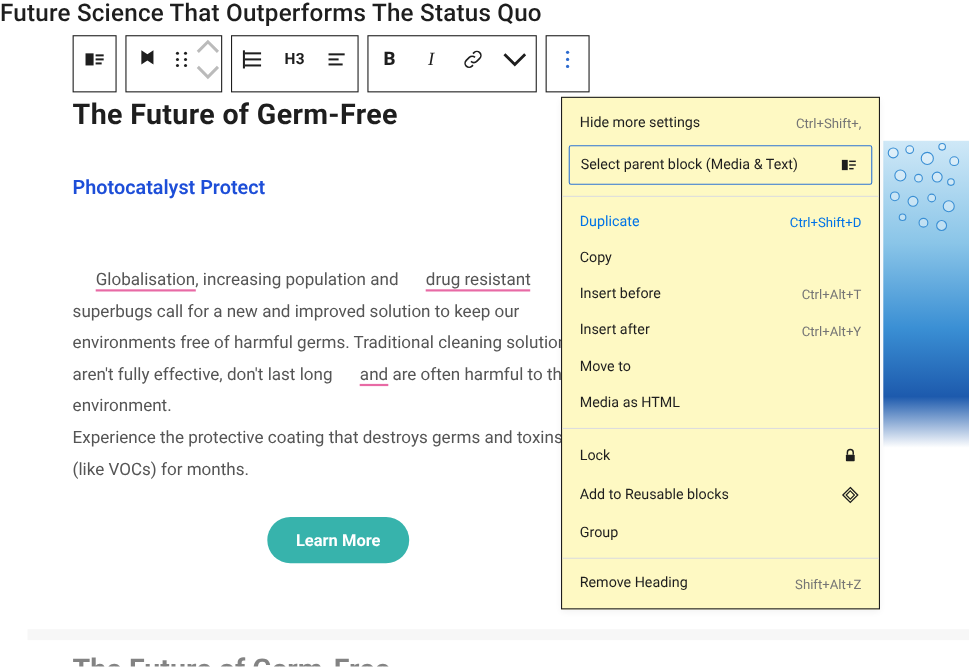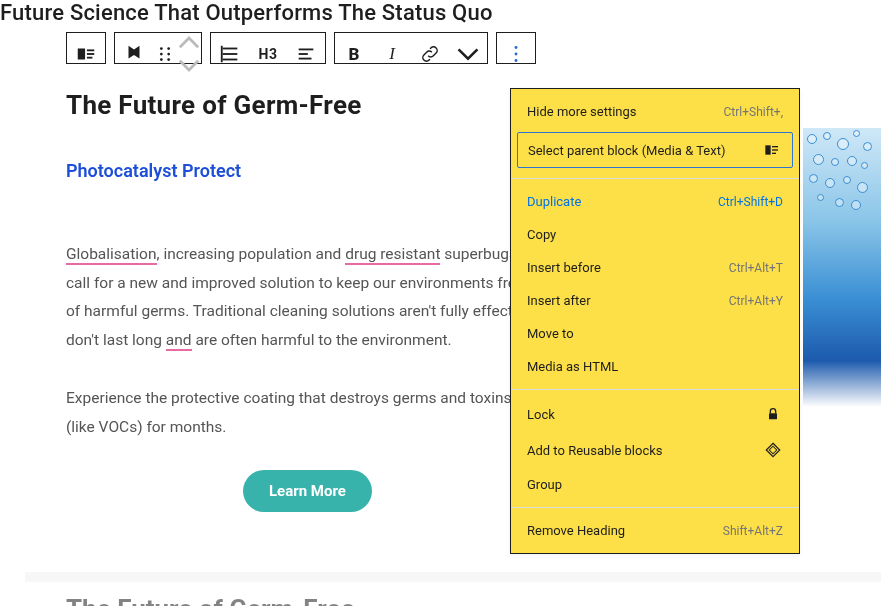--- a/index.html
+++ b/index.html
@@ -1,37 +1,37 @@
 <!DOCTYPE html>
 <html><head>
 <meta charset="utf-8">
 <style>
   * { box-sizing: border-box; margin: 0; padding: 0; }
   body { font-family: -apple-system, BlinkMacSystemFont, "Segoe UI", Roboto, sans-serif; background: #fff; width: 881px; height: 606px; overflow: hidden; position: relative; }
   .page-title { position: absolute; top: 0; left: 0; right: 0; text-align: left; font-size: 22px; font-weight: 500; color: #1e1e1e; letter-spacing: 0.2px; }
   .content-block { position: absolute; left: 25px; top: 56px; right: 0; background: #fff; }
   .toolbar { position: absolute; left: 66px; top: 32px; display: flex; background: #fff; z-index: 5; }
-  .tb-group { display: flex; border: 1px solid #1e1e1e; height: 32px; }
+  .tb-group { display: flex; border: 1px solid #1e1e1e; height: 52px; }
   .tb-group + .tb-group { margin-left: 8px; border-left: 1px solid #1e1e1e; }
   .tb-btn { width: 38px; height: 42px; display: flex; align-items: center; justify-content: center; color: #1e1e1e; cursor: pointer; }
   .tb-btn svg { width: 22px; height: 22px; }
   .tb-btn.narrow { width: 24px; }
   .tb-h3 { font-weight: 700; font-size: 14px; letter-spacing: 0.5px; }
   .tb-b { font-weight: 800; font-size: 17px; }
   .tb-i { font-style: italic; font-family: Georgia, serif; font-size: 17px; }
   .heading1 { position: absolute; left: 66px; top: 90px; font-size: 26px; font-weight: 700; color: #1e1e1e; letter-spacing: 0.3px; }
   .heading2 { position: absolute; left: 66px; top: 160px; font-size: 18px; font-weight: 600; color: #1d4ed8; }
   .para { position: absolute; left: 66px; width: 470px; color: #555; font-size: 15.5px; line-height: 1.85; }
   .para1 { top: 240px; }
   .para2 { top: 384px; }
-  .spellfix { border-bottom: 2px solid #e86aa5; padding-bottom: 0; }
+  .spellfix { border-bottom: 2px solid #e86aa5; padding-bottom: 0; margin-left: 21px; }
   .learn-btn { position: absolute; left: 243px; top: 470px; background: #37b3ac; color: #fff; padding: 12px 26px; border-radius: 28px; font-size: 15px; font-weight: 700; cursor: pointer; }
   .side-img { position: absolute; right: 0; top: 128px; width: 78px; height: 310px; background: linear-gradient(180deg, #cfe8f7 0%, #8ac5e8 30%, #3a8fd4 55%, #1d5aad 75%, #fff 90%); }
   .bubble { position: absolute; border: 1.5px solid #3a8fd4; border-radius: 50%; background: rgba(255,255,255,0.4); }
-  .dropdown { position: absolute; left: 510px; top: 88px; width: 290px; background: #fde047; border: 1px solid #1e1e1e; z-index: 10; box-shadow: 0 2px 6px rgba(0,0,0,0.05); text-align: center; }
+  .dropdown { position: absolute; left: 510px; top: 88px; width: 290px; background: #fef9c3; border: 1px solid #1e1e1e; z-index: 10; box-shadow: 0 2px 6px rgba(0,0,0,0.05); text-align: center; }
   .dd-section { border-bottom: 1px solid #ddd; padding: 6px 0; }
   .dd-section:last-child { border-bottom: none; }
   .dd-item { display: flex; justify-content: space-between; align-items: center; padding: 9px 16px; font-size: 13px; color: #1e1e1e; cursor: pointer; }
   .dd-item.highlight { border: 1.5px solid #2e74d3; margin: 4px 6px; border-radius: 2px; padding: 8px 10px; }
   .dd-item.link { color: #0073e6; }
   .dd-short { font-size: 12px; color: #757575; }
   .dd-item.link .dd-short { color: #0073e6; }
   .dd-icon { width: 20px; height: 18px; display: flex; align-items: center; justify-content: center; }
   .block2 { position: absolute; left: 25px; top: 572px; right: 0; height: 60px; background: #fff; border-top: 10px solid #f7f7f7; }
   .heading3 { position: absolute; left: 66px; top: 594px; font-size: 26px; font-weight: 700; color: #1e1e1e; opacity: 0.55; }

